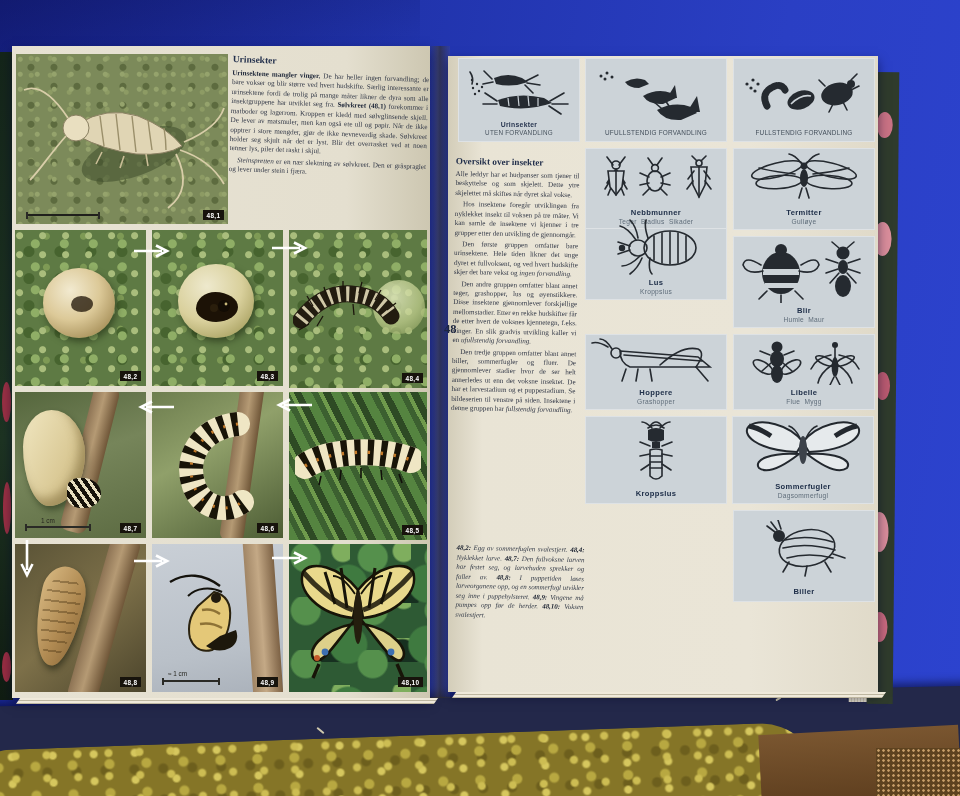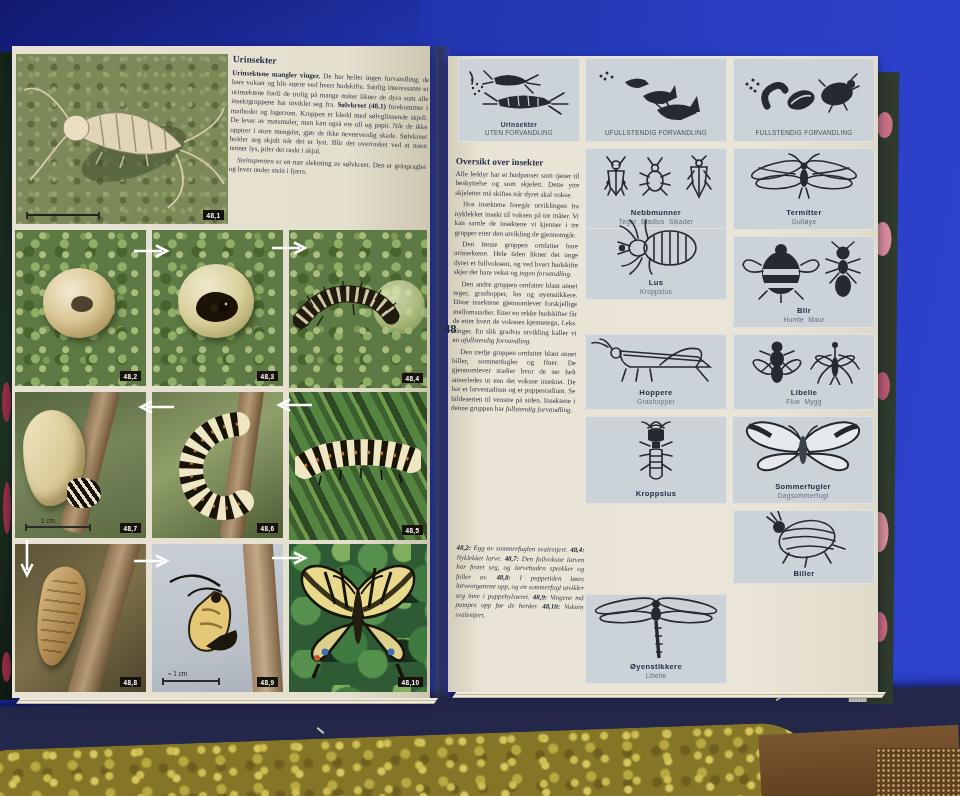--- a/index.html
+++ b/index.html
@@ -502,46 +502,28 @@
           <path d="M70,38 C88,52 102,58 110,52 C116,44 98,36 70,38 Z" fill="#e6eaec" stroke="#23282e" stroke-width="2"></path>
           <path d="M12,10 q10,2 22,10 M120,10 q-10,2 -22,10" stroke="#23282e" stroke-width="5" fill="none"></path>
           <ellipse cx="66" cy="34" rx="4" ry="14" fill="#3c424a"></ellipse>
           <path d="M63,22 q-5,-10 -11,-12 M69,22 q5,-10 11,-12" class="ln" stroke-width="1.4"></path>
         </svg>
       </div>
       <div class="lab-n">Sommerfugler</div>
       <div class="lab-s">Dagsommerfugl</div>
     </div>
 
-    <div class="rcell" style="left:285px;top:454px;width:142px;height:74px;">
+    <div class="rcell" style="left:285px;top:454px;width:142px;height:92px;">
       <div class="ic">
         <svg width="110" height="58" viewBox="0 0 110 58">
           <ellipse cx="58" cy="28" rx="28" ry="18" transform="rotate(-10 58 28)" class="ln" stroke-width="2.2" fill="#ccd3d8"></ellipse>
           <path d="M36,20 Q58,14 84,22 M34,28 Q58,22 86,30 M38,38 Q60,32 84,38" class="ln" stroke-width="1.2"></path>
           <circle cx="30" cy="16" r="6" class="fl"></circle>
           <path d="M26,12 l-8,-6 m10,4 l-6,-8 m10,7 l-3,-9" class="ln" stroke-width="1.4"></path>
           <path d="M40,42 l-6,10 M58,46 l-2,10 M76,42 l6,10 M84,34 l12,4" class="ln" stroke-width="1.7"></path>
         </svg>
       </div>
       <div class="lab-n">Biller</div>
       <div class="lab-s"></div>
     </div>
 
-    <div class="rcell" style="left:137px;top:538px;width:142px;height:90px;">
-      <div class="ic">
-        <svg width="134" height="70" viewBox="0 0 134 70">
-          <g class="ln" stroke-width="1.3">
-            <ellipse cx="36" cy="14" rx="30" ry="6" transform="rotate(-10 36 14)"></ellipse>
-            <ellipse cx="38" cy="25" rx="27" ry="5.5" transform="rotate(-3 38 25)"></ellipse>
-            <ellipse cx="98" cy="14" rx="30" ry="6" transform="rotate(10 98 14)"></ellipse>
-            <ellipse cx="96" cy="25" rx="27" ry="5.5" transform="rotate(3 96 25)"></ellipse>
-          </g>
-          <circle cx="67" cy="12" r="4" class="fl"></circle>
-          <ellipse cx="67" cy="22" rx="5" ry="7" class="fl"></ellipse>
-          <path d="M67,29 L70,66" stroke="#23282e" stroke-width="3.4"></path>
-          <path d="M66,36 h6 M66.5,44 h6 M67,52 h6 M67.5,60 h5" class="ln" stroke-width="1"></path>
-        </svg>
-      </div>
-      <div class="lab-n">Øyenstikkere</div>
-      <div class="lab-s">Libelle</div>
-    </div>
   </div>
 </div>
 
 </body></html>

